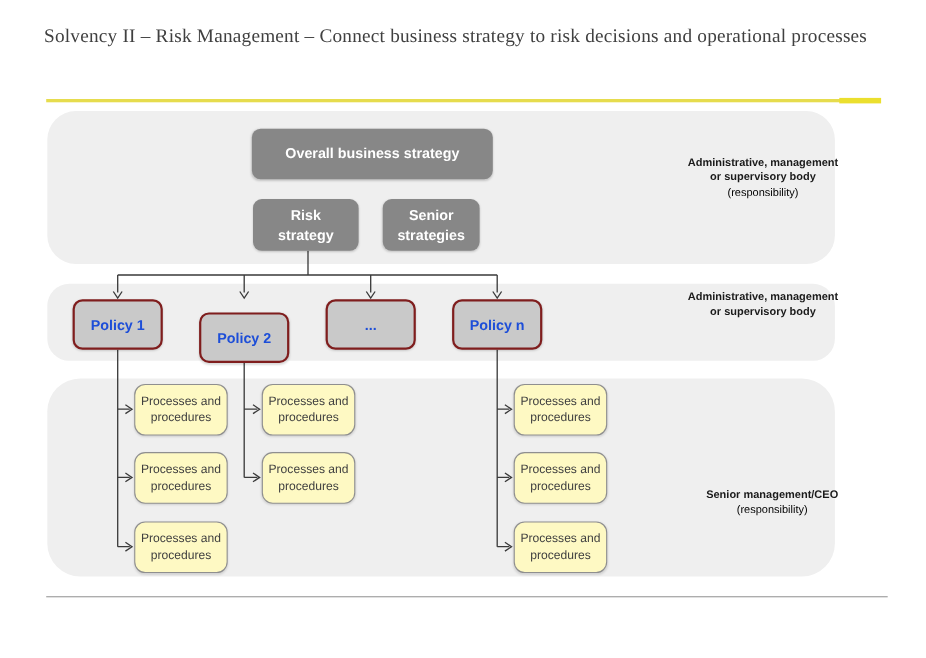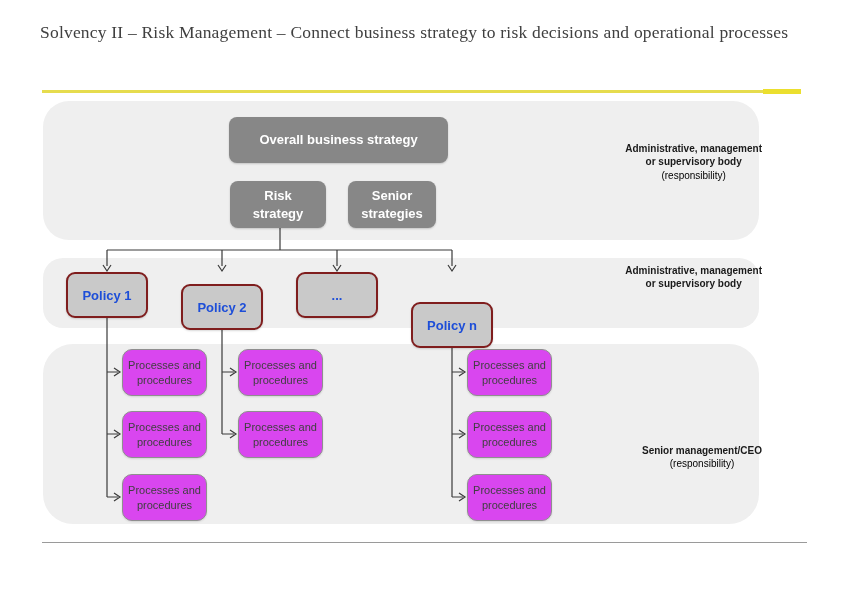--- a/index.html
+++ b/index.html
@@ -32,21 +32,21 @@
 
   .policy {
     position:absolute; top:272px; width:82px; height:46px; box-sizing:border-box;
     background:#C9C9C9; border:2px solid #7f1d1d; border-radius:9px;
     display:flex; align-items:center; justify-content:center;
     font-weight:bold; font-size:13px; color:#1d4ed8;
     box-shadow:0 1px 2px rgba(0,0,0,0.15);
   }
   .process {
     position:absolute; width:85px; height:47px; box-sizing:border-box;
-    background:#d946ef; border:1.5px solid #8F8F8F; border-radius:10px;
+    background:#fef9c3; border:1.5px solid #8F8F8F; border-radius:10px;
     display:flex; flex-direction:column; justify-content:center;
     font-size:11px; line-height:1.3; color:#3F3F3F; text-align:center;
     box-shadow:0 1px 2px rgba(0,0,0,0.12);
   }
 
   .rlabel { position:absolute; right:80px; text-align:center; font-size:10px; font-weight:bold; color:#1A1A1A; line-height:1.33; }
   .rlabel-1 { top:142px; }
   .rlabel-2 { top:264px; }
   .rlabel-3 { top:412px;margin-top:32px; }
   .rlabel .note { font-weight:normal; color:#000000; }
@@ -106,21 +106,21 @@
 
   <div class="policy" style="left:66px;">
     <span>Policy 1</span>
   </div>
   <div class="policy" style="left:181px;margin-top:12px;">
     <span>Policy 2</span>
   </div>
   <div class="policy" style="left:296px;">
     <span>...</span>
   </div>
-  <div class="policy" style="left:411px;margin-top:30px;">
+  <div class="policy" style="left:411px;">
     <span>Policy n</span>
   </div>
 
   <div class="process" style="left:122px; top:349px;">
     <span>Processes and</span>
     <span>procedures</span>
   </div>
   <div class="process" style="left:122px; top:411px;">
     <span>Processes and</span>
     <span>procedures</span>

